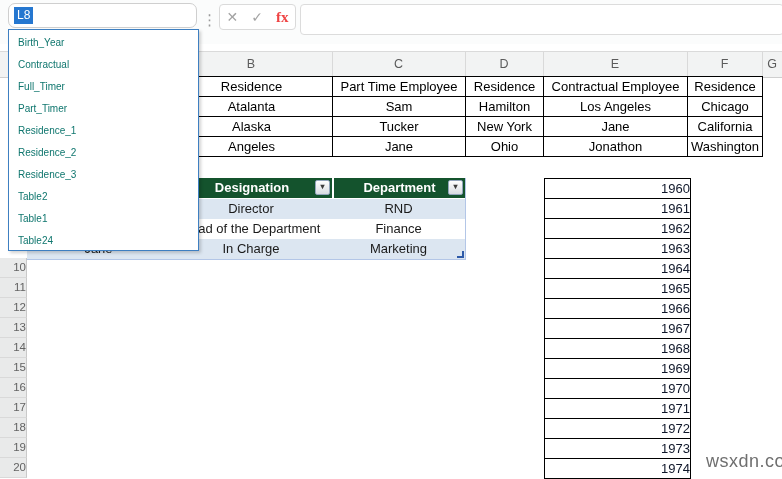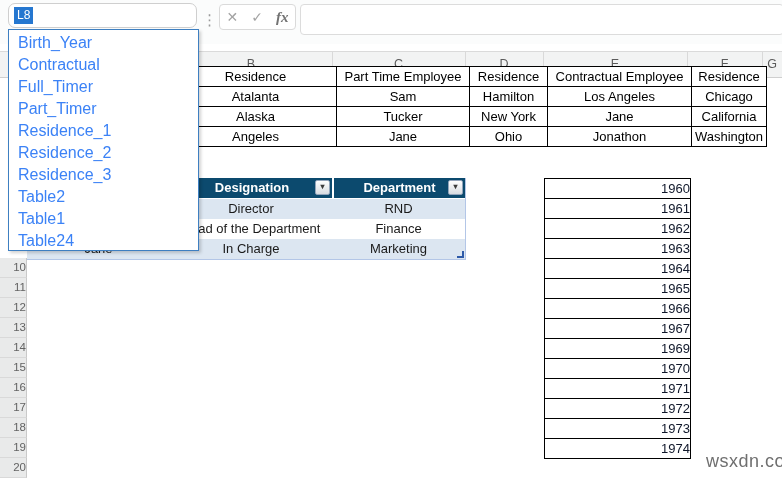--- a/index.html
+++ b/index.html
@@ -10,53 +10,53 @@
   .topbar{position:absolute;left:0;top:0;width:782px;height:44px;background:#fbfcfc;}
   .namebox{position:absolute;left:8px;top:3px;width:189px;height:25px;background:#fff;
            border:1px solid #cfcfcf;border-radius:7px;display:flex;align-items:center;
            padding-left:5px;box-sizing:border-box;z-index:70;}
   .namebox-sel{background:#2577d0;color:#fff;font-size:12px;padding:1px 3px;line-height:15px;}
   .dots{position:absolute;left:202px;top:12px;color:#9a9a9a;font-size:15px;line-height:15px;}
   .fxbox{position:absolute;left:219px;top:4px;width:77px;height:26px;border:1px solid #dadada;
          border-radius:4px;background:#fff;display:flex;align-items:center;
          justify-content:space-around;box-sizing:border-box;}
   .icon-cancel,.icon-enter{color:#a3a3a3;font-size:14px;}
-  .icon-fx{color:#737373;font-family:"Liberation Serif",serif;font-style:italic;
+  .icon-fx{color:#ef4444;font-family:"Liberation Serif",serif;
            font-weight:700;font-size:15px;}
   .formulabar{position:absolute;left:300px;top:4px;width:484px;height:31px;background:#fff;
               border:1px solid #dcdcdc;border-radius:4px;box-sizing:border-box;
               font-size:12px;padding:5px 8px;color:#222;}
 
   
   .colband{position:absolute;left:0;top:51px;width:782px;height:27px;background:#f2f3f3;
            border-top:1px solid #dadada;border-bottom:1px solid #cfcfcf;box-sizing:border-box;}
   .colsep{position:absolute;top:52px;height:25px;width:1px;background:#d9d9d9;}
   .collabel{position:absolute;top:51px;height:27px;line-height:27px;text-align:center;
             font-size:12.5px;color:#5b5b5b;}
 
   
   .rowheaders{position:absolute;left:0;top:258px;width:27px;}
   .rh{height:20px;box-sizing:border-box;background:#e9eaea;border-right:1px solid #c9c9c9;
       border-bottom:1px solid #d9d9d9;color:#636363;font-size:11.5px;text-align:right;
       line-height:19px;}
 
   
-  .etable{position:absolute;left:170px;top:66px;border-top:1px solid #000;
-          border-left:5px solid #b91c1c;}
+  .etable{position:absolute;left:170px;top:76px;border-top:1px solid #000;
+          border-left:1px solid #b91c1c;}
   .et-row{display:grid;grid-template-columns:162px 133px 78px 144px 75px;}
   .et-cell{box-sizing:border-box;height:20px;border-right:1px solid #000;
            border-bottom:1px solid #000;text-align:center;line-height:19px;
            font-size:13px;color:#000;background:#fff;white-space:nowrap;overflow:hidden;}
 
   
   .dtable{position:absolute;left:27px;top:178px;width:438px;
           border-right:1px solid #b3c6e7;border-bottom:1px solid #b3c6e7;}
   .dt-head{display:grid;grid-template-columns:143px 162px 133px;height:20px;
            border-bottom:1px solid #fff;}
-  .dt-hcell{position:relative;background:#0c4a6e;color:#fff;font-weight:bold;font-size:13px;
+  .dt-hcell{position:relative;background:#14532d;color:#fff;font-weight:bold;font-size:13px;
             text-align:center;line-height:20px;box-sizing:border-box;height:20px;}
   .dt-hcell.sep{border-left:2px solid #fff;}
   .filter-btn{position:absolute;right:2px;top:2px;width:15px;height:15px;
               background:linear-gradient(#fefefe,#d8dce1);border:1px solid #92a4bb;
               border-radius:2px;box-sizing:border-box;font-size:8px;line-height:12px;
               text-align:center;color:#3b3b3b;}
   .dt-row{display:grid;grid-template-columns:143px 162px 133px;height:20px;background:#fff;}
   .dt-body .dt-row:nth-of-type(odd){background:#dce6f1;}
   .dt-cell{font-size:13px;text-align:center;line-height:20px;color:#1a1a1a;height:24px;
            white-space:nowrap;overflow:hidden;}
@@ -66,21 +66,21 @@
   
   .ytable{position:absolute;left:544px;top:178px;width:147px;box-sizing:border-box;
           border:1px solid #000;border-bottom:none;background:#fff;}
   .yr{height:20px;box-sizing:border-box;border-bottom:1px solid #000;text-align:right;
       line-height:19px;font-size:13px;color:#0f172a;}
 
   
   .dropdown{position:absolute;left:8px;top:29px;width:191px;height:222px;background:#fff;
             border:1px solid #3e7fc1;box-sizing:border-box;z-index:60;
             box-shadow:2px 2px 3px rgba(0,0,0,0.18);padding-top:2px;}
-  .dd-item{height:22px;line-height:22px;padding-left:9px;font-size:16px;color:#3b82f6;
+  .dd-item{height:22px;line-height:22px;padding-left:9px;font-size:10px;color:#0f766e;
            white-space:nowrap;overflow:hidden;}
 
   .watermark{position:absolute;left:706px;top:451px;font-size:18px;color:#6f6f6f;
              letter-spacing:0.5px;}
 </style>
 </head>
 <body>
 
 <div class="stage">
 
@@ -198,20 +198,21 @@
   <div class="ytable">
 
   <div class="yr">1960</div>
       <div class="yr">1961</div>
       <div class="yr">1962</div>
       <div class="yr">1963</div>
       <div class="yr">1964</div>
       <div class="yr">1965</div>
       <div class="yr">1966</div>
       <div class="yr">1967</div>
+      <div class="yr">1968</div>
       <div class="yr">1969</div>
       <div class="yr">1970</div>
       <div class="yr">1971</div>
       <div class="yr">1972</div>
       <div class="yr">1973</div>
       <div class="yr">1974</div>
     </div>
 
   <div class="dropdown">
 

